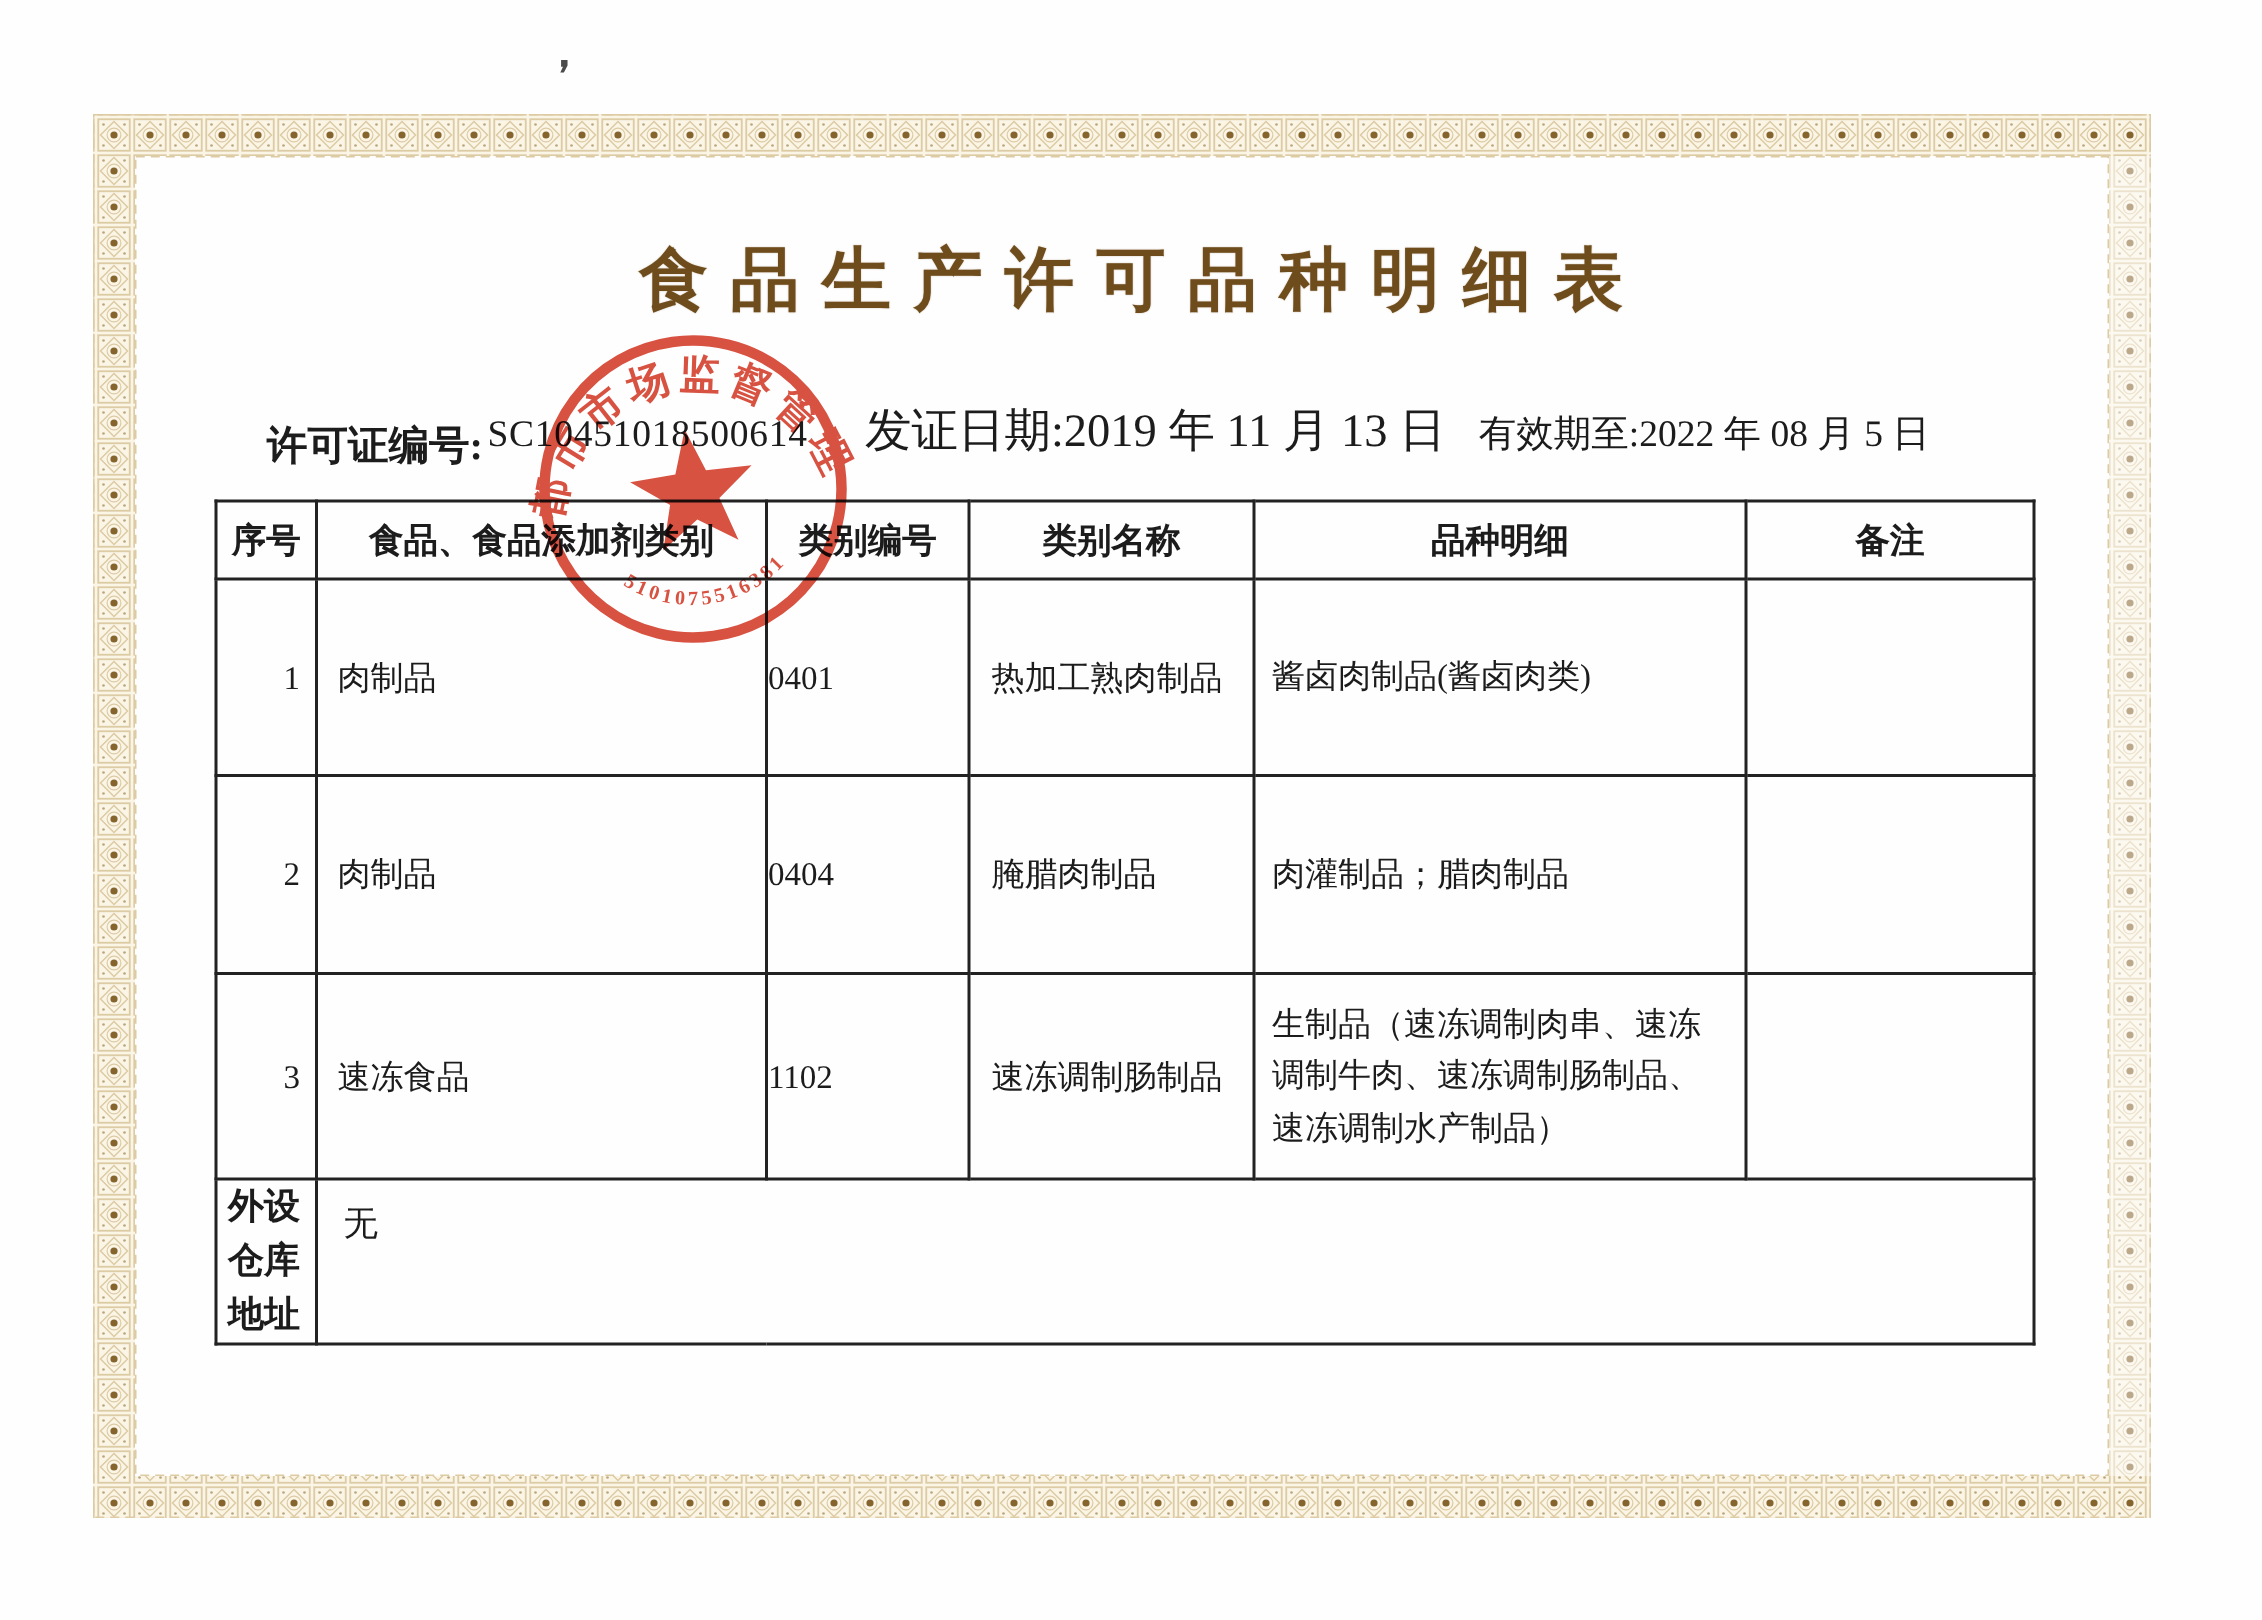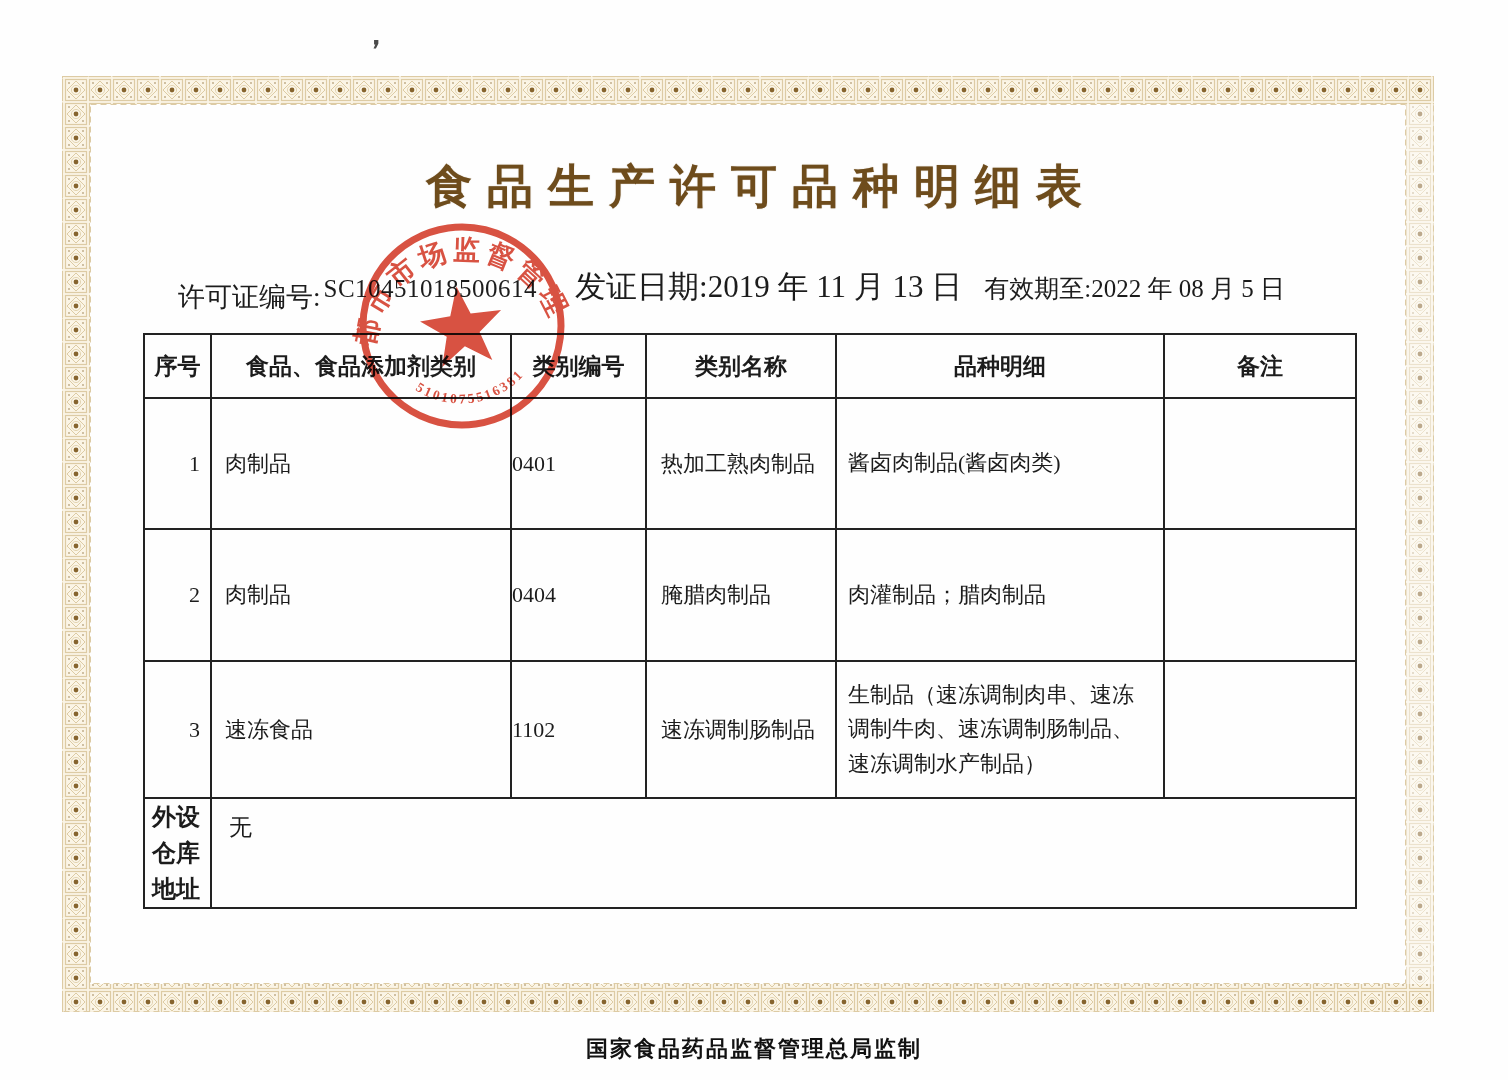--- a/index.html
+++ b/index.html
@@ -41,21 +41,21 @@
     text-shadow: 0 0 1px rgba(110,76,28,.45);
   }
 
   .license-line {
     position: absolute;
     left: 178px; top: 266px;
     display: flex;
     align-items: baseline;
     white-space: nowrap;
   }
-  .license-label { font-size: 27px; font-weight: normal; transform: translateY(9px); }
+  .license-label { font-size: 27px; font-weight: bold; transform: translateY(9px); }
   .license-number { font-size: 25px; margin-left: 3px; letter-spacing: .5px; }
   .license-issue { font-size: 31px; margin-left: 38px; }
   .license-valid { font-size: 25px; margin-left: 22px; }
 
   table.license-table {
     position: absolute;
     left: 143px; top: 333px;
     width: 1212px;
     border-collapse: collapse;
     table-layout: fixed;
@@ -66,21 +66,21 @@
     overflow: hidden;
   }
   .license-table { border: 2px solid var(--table-border, #222222); }
   .license-table th {
     font-size: 23px;
     font-weight: bold;
     text-align: center;
     vertical-align: middle;
   }
   .license-table td { font-size: 22px; vertical-align: middle; }
-  tr.hdr-row { height: 64px; }
+  tr.hdr-row { height: 52px; }
   tr.row-1 { height: 131px; }
   tr.row-2 { height: 132px; }
   tr.row-3 { height: 137px; }
   tr.wh-row { height: 108px; }
   td.c-no { text-align: right; padding-right: 10px; }
   td.c-cat { padding-left: 13px; font-family: Liberation Mono, monospace; }
   td.c-code { }
   td.c-name { padding-left: 14px; }
   td.c-detail { padding-left: 11px; padding-right: 24px; line-height: 1.55; }
   td.c-remark { }
@@ -219,15 +219,14 @@
     <circle class="seal-stroke" cx="114" cy="114" r="99" stroke-width="7"></circle>
     <path class="seal-fill" d="M114,74 L124.3,102.8 L154.9,103.7 L130.6,122.4 L139.3,151.8 L114,134.5 L88.7,151.8 L97.4,122.4 L73.1,103.7 L103.7,102.8 Z"></path>
     <text class="seal-text" font-size="27" letter-spacing="5">
       <textPath href="#sealTopArc" startOffset="50%" text-anchor="middle">成都市市场监督管理局</textPath>
     </text>
     <text class="seal-text" font-size="13.5" letter-spacing="2.5">
       <textPath href="#sealBotArc" startOffset="50%" text-anchor="middle">5101075516381</textPath>
     </text>
   </svg>
 
-  <div class="doc-footer">国家食品药品监督管理总局监制</div>
 
 </div>
 
 </body></html>

